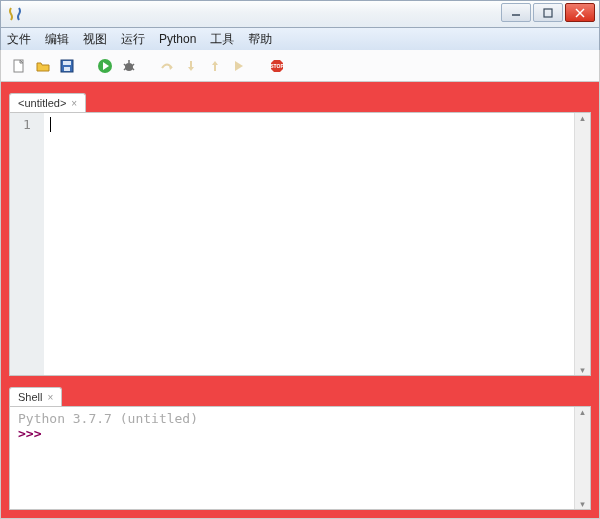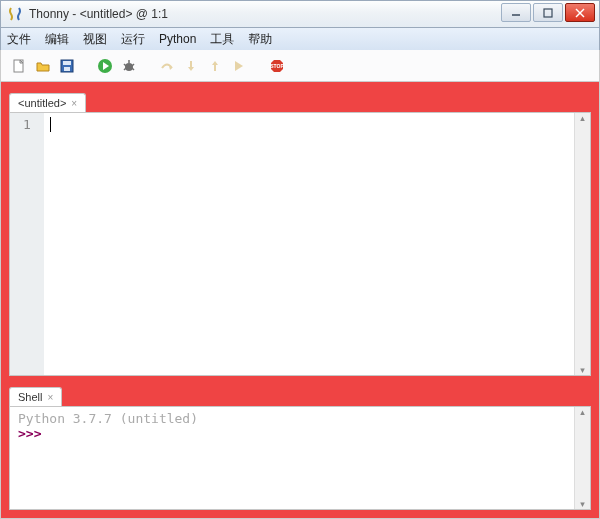--- a/index.html
+++ b/index.html
@@ -115,21 +115,20 @@
 </head>
 <body>
 
 <div class="titlebar">
   <span class="appicon">
     <svg width="14" height="14" viewBox="0 0 14 14">
         <path d="M3 1 Q1 4 3 7 Q5 10 3 13" stroke="#c9a52a" stroke-width="2" fill="none"></path>
         <path d="M11 1 Q13 4 11 7 Q9 10 11 13" stroke="#3b6db5" stroke-width="2" fill="none"></path>
       </svg>
   </span>
-  <span class="title">Thonny - &lt;untitled&gt; @ 1:1</span>
   <div class="winbtns">
     <div class="winbtn">
         <svg width="10" height="10">
           <line x1="1" y1="7" x2="9" y2="7" stroke="#3a4a5c" stroke-width="1.5"></line>
         </svg>
       </div>
     <div class="winbtn">
         <svg width="10" height="10">
           <rect x="1" y="1" width="8" height="8" fill="none" stroke="#3a4a5c" stroke-width="1.2"></rect>
         </svg>

